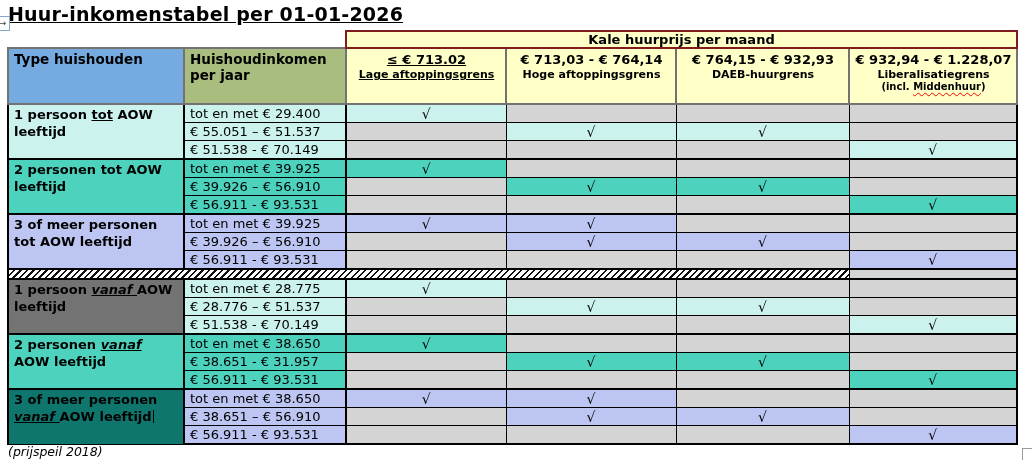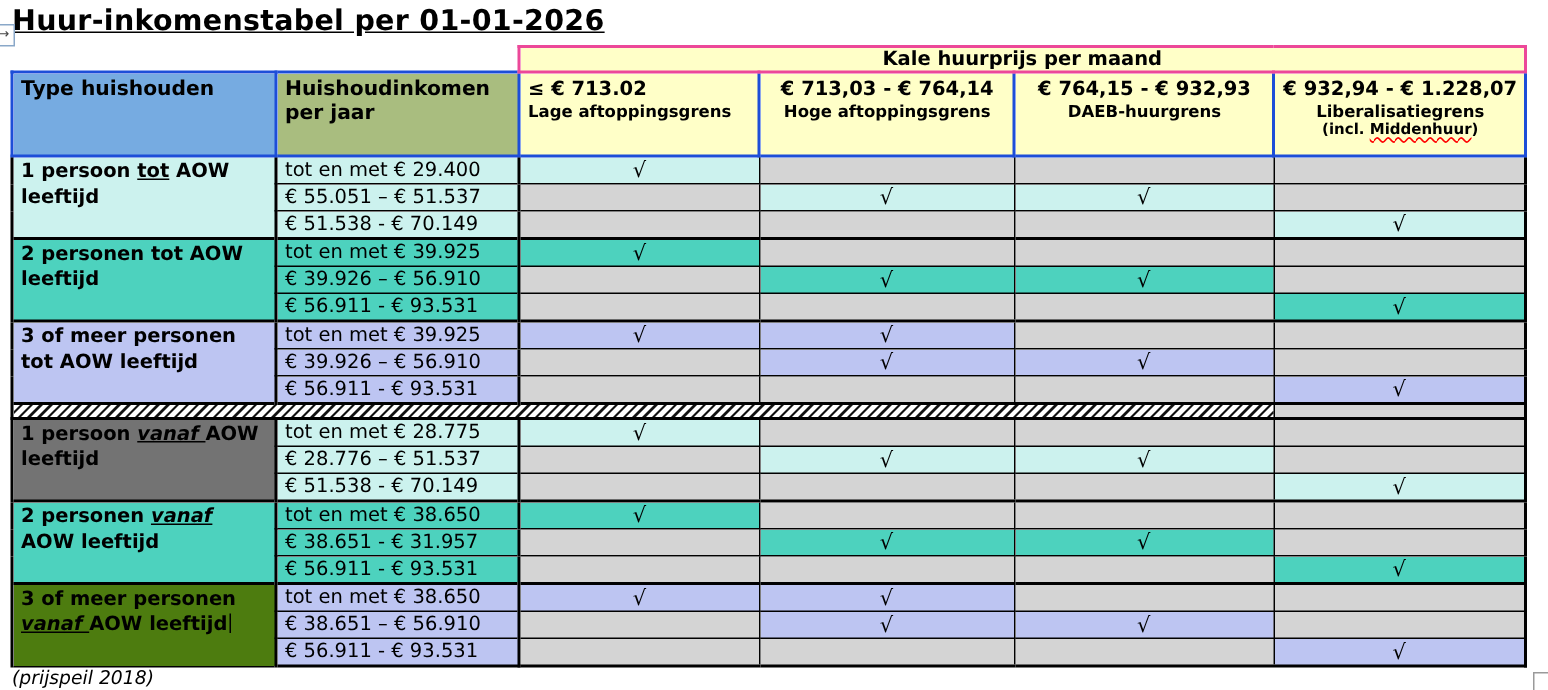--- a/index.html
+++ b/index.html
@@ -23,35 +23,35 @@
     position:absolute; left:1022px; top:448px; width:16px; height:16px;
     border:1px solid #9a9a9a; background:#ffffff;
   }
   table.rent {
     position:absolute; left:7px; top:30px;
     border-collapse:collapse; table-layout:fixed; width:1009px;
   }
   td, th { border:1px solid #000; overflow:hidden; }
   .nocell { border:none; background:#fff; }
   th.banner {
-    border:2px solid #ec4899; background:var(--yellow);
+    border:2px solid #7f1d1d; background:var(--yellow);
     font-size:13px; font-weight:bold; text-align:center; height:15px;
     line-height:15px;
   }
   tr.head th {
-    border:2px solid #1d4ed8; vertical-align:top; height:56px;
+    border:2px solid #737373; vertical-align:top; height:56px;
     padding:2px 4px 0 5px; font-weight:bold;
   }
   th.h-type   { background:var(--blue);  text-align:left; font-size:13.5px; }
   th.h-income { background:var(--green); text-align:left; font-size:13.5px; }
   th.h-rent   { background:var(--yellow); }
   th.h-rent .price { display:block; font-size:13px; line-height:17px; }
   th.h-rent .lab   { display:block; font-size:11px; line-height:13px; }
   th.h-rent .note  { display:block; font-size:10px; line-height:12px; }
-  th.h-rent.left  .price, th.h-rent.left .lab { text-align:left; }
+  th.h-rent.left  .price, th.h-rent.left .lab { text-align:center;text-decoration:underline; }
   th.h-rent.cent  .price, th.h-rent.cent .lab, th.h-rent.cent .note { text-align:center; }
   td.col-type {
     border-left:2px solid #000; border-right:2px solid #000;
     vertical-align:top; padding:1px 2px 0 5px;
     font-weight:bold; font-size:13px; line-height:17px;
   }
   td.col-income {
     border-right:2px solid #000000;
     font-size:13px; height:17px; line-height:17px; padding:0 2px 0 5px;
     white-space:nowrap;
@@ -237,21 +237,21 @@
         <td class="col-check" style="background: rgb(212, 212, 212);"></td>
       </tr>
       <tr>
         <td class="col-income" style="background: rgb(77, 210, 190);">€ 56.911 - € 93.531</td>
         <td class="col-check" style="background: rgb(212, 212, 212);"></td>
         <td class="col-check" style="background: rgb(212, 212, 212);"></td>
         <td class="col-check" style="background: rgb(212, 212, 212);"></td>
         <td class="col-check" style="background: rgb(77, 210, 190);">√</td>
       </tr>
       <tr class="group-start">
-        <td class="col-type" rowspan="3" style="background: #4d7c0f;"><span>3 of meer personen </span><span class="iu">vanaf </span><span>AOW leeftijd</span><span class="caret"></span></td>
+        <td class="col-type" rowspan="3" style="background: #0f766e;"><span>3 of meer personen </span><span class="iu">vanaf </span><span>AOW leeftijd</span><span class="caret"></span></td>
         <td class="col-income" style="background: rgb(189, 197, 242);">tot en met € 38.650</td>
         <td class="col-check" style="background: rgb(189, 197, 242);">√</td>
         <td class="col-check" style="background: rgb(189, 197, 242);">√</td>
         <td class="col-check" style="background: rgb(212, 212, 212);"></td>
         <td class="col-check" style="background: rgb(212, 212, 212);"></td>
       </tr>
       <tr>
         <td class="col-income" style="background: rgb(189, 197, 242);">€ 38.651 – € 56.910</td>
         <td class="col-check" style="background: rgb(212, 212, 212);"></td>
         <td class="col-check" style="background: rgb(189, 197, 242);">√</td>

